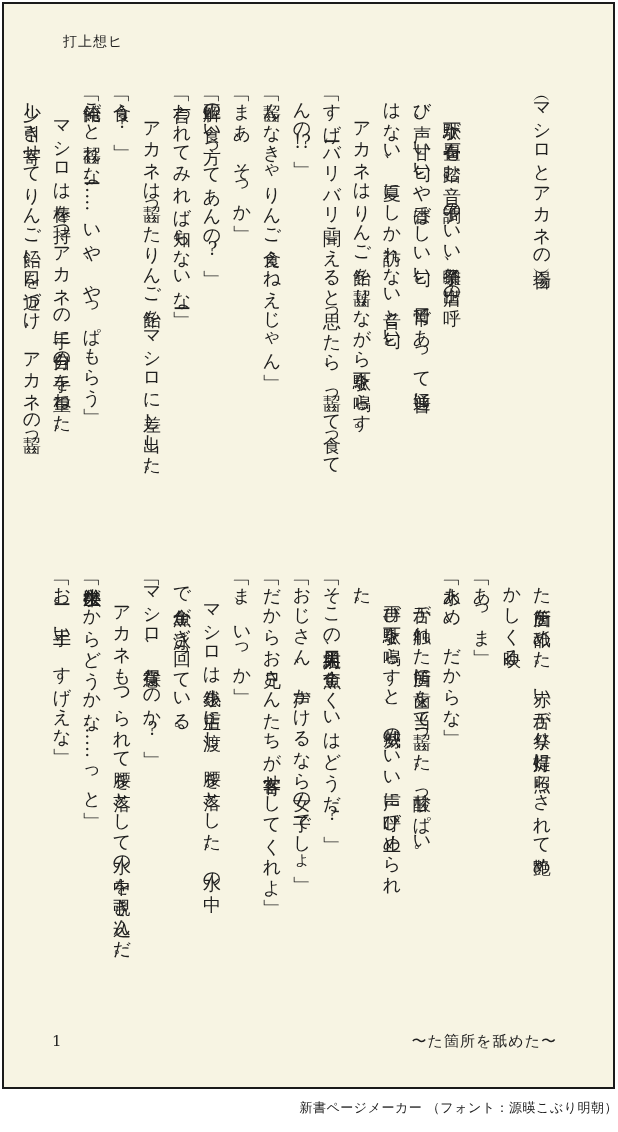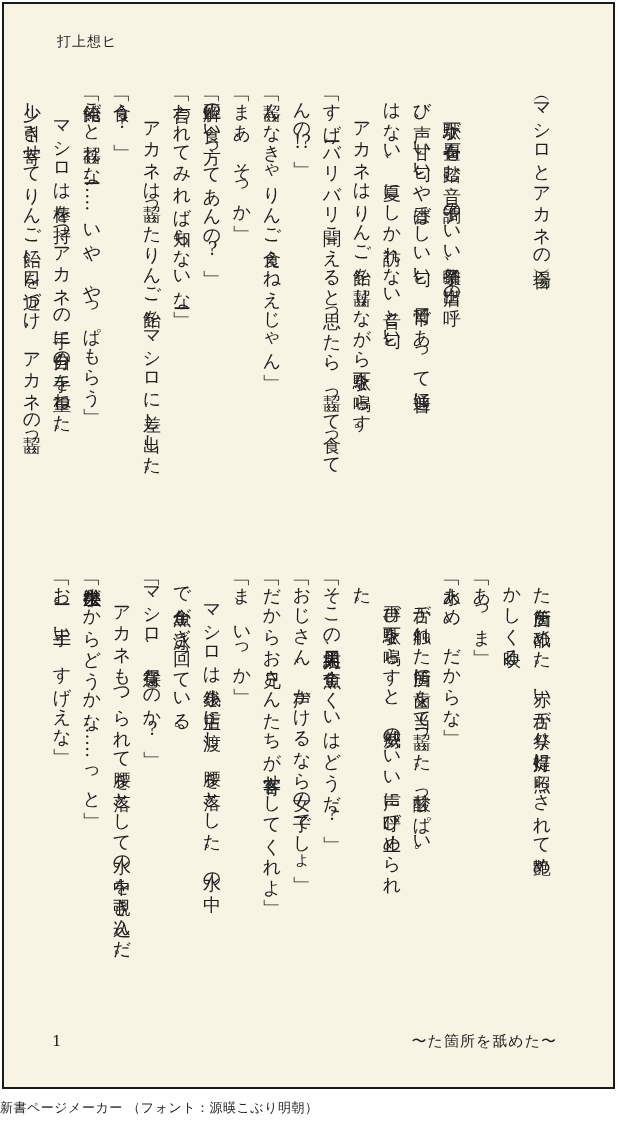--- a/index.html
+++ b/index.html
@@ -17,21 +17,21 @@
     overflow: hidden;
   }
   .canvas { position: relative; width: 618px; height: 1132px; }
   .page {
     position: absolute; left: 2px; top: 2px;
     width: 613px; height: 1087px;
     background: var(--page-bg);
     border: 2px solid var(--border-color);
   }
   .running-title {
-    position: absolute; left: 53px; top: 29px;
+    position: absolute; left: 59px; top: 29px;
     font-size: 14px; letter-spacing: 1px;
   }
   .dan {
     position: absolute; right: 56px;
     writing-mode: vertical-rl;
     -webkit-writing-mode: vertical-rl;
     font-size: 18px; line-height: 30px;
     letter-spacing: 0.3px;
     height: 446px;
   }
@@ -43,21 +43,21 @@
   .folio {
     position: absolute; left: 48px; top: 1028px;
     font-size: 15px;
   }
   .footer-right {
     position: absolute; right: 56px; top: 1028px;
     font-size: 15px; letter-spacing: 1px;
   }
   .caption {
     position: absolute; left: 0; top: 1099px; width: 618px;
-    text-align: left; font-size: 13px; letter-spacing: 0.5px;
+    text-align: right; font-size: 13px; letter-spacing: 0.5px;
     color: #222;
   }
 </style>
 </head>
 <body>
 
 <div class="canvas">
   <div class="page">
     <div class="running-title">打上想ヒ</div>
 

